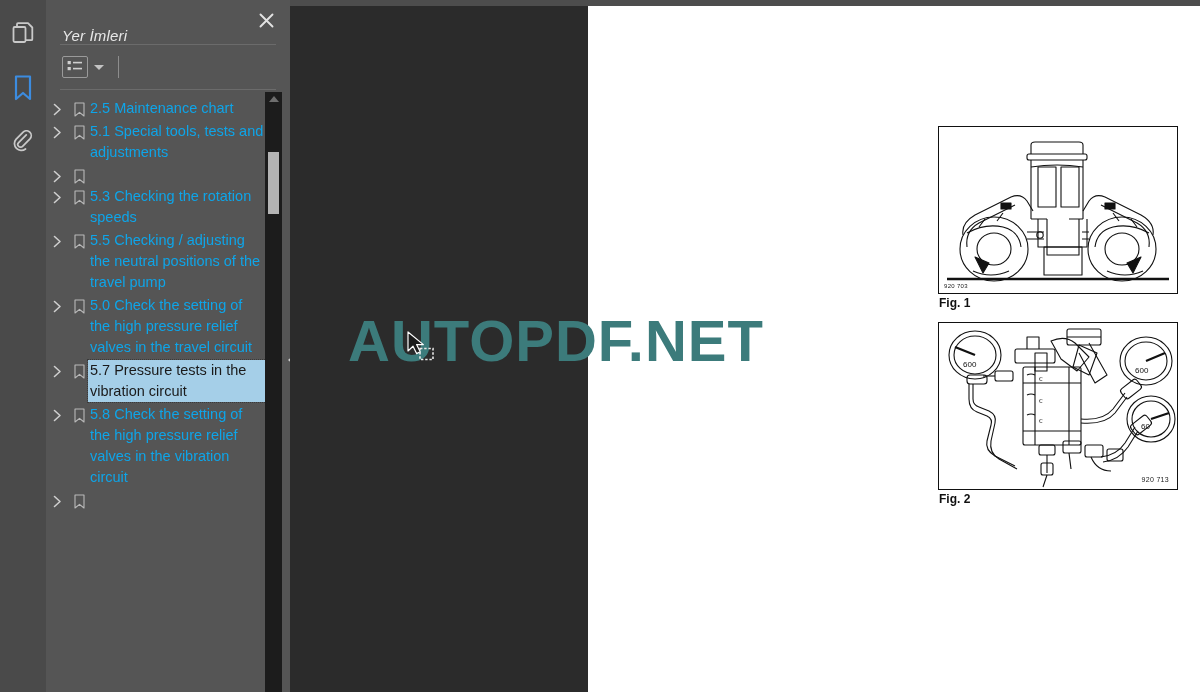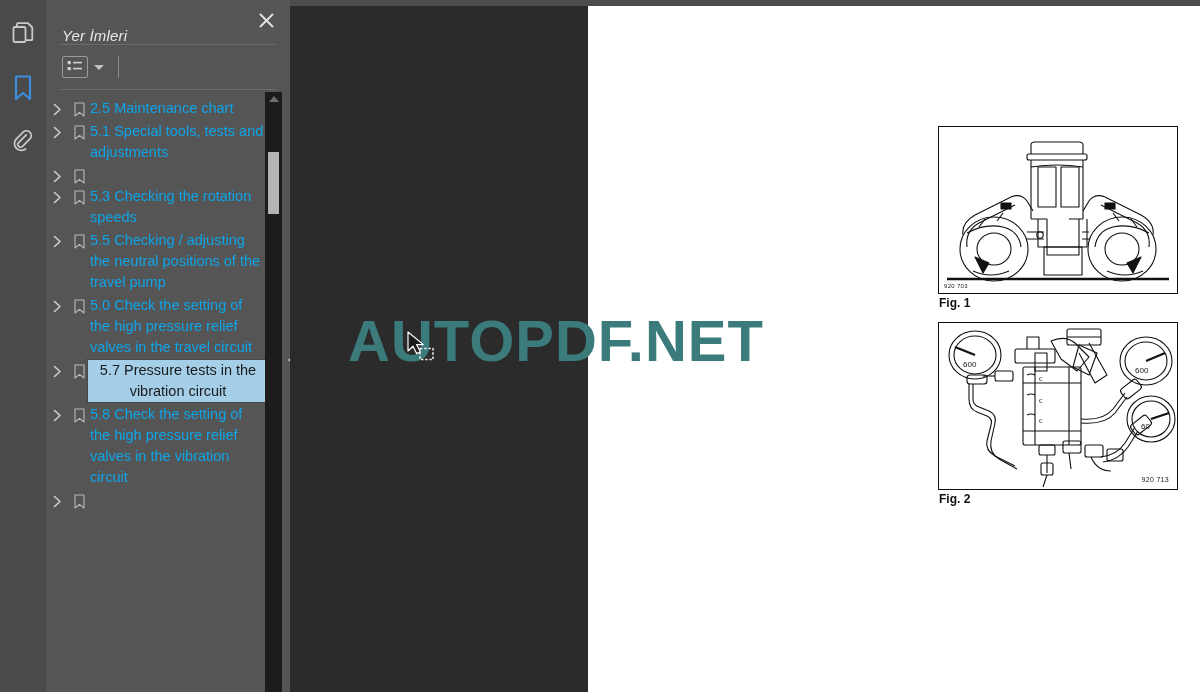--- a/index.html
+++ b/index.html
@@ -102,21 +102,20 @@
     line-height: 21px;
     padding-right: 6px;
     word-wrap: break-word;
   }
   .bm-row.selected .bm-label {
     background: #a5cfe8;
     color: #1a1a1a;
     outline: 1px dotted #3a3a3a;
     padding-left: 2px;
     margin-left: -2px;
-    text-align: center;
   }
 
   
   #panel-scroll {
     position: absolute; left: 265px; top: 92px;
     width: 17px; height: 600px;
     background: #1c1c1c;
   }
   #scroll-up-arrow {
     position: absolute; left: 4px; top: 4px;

